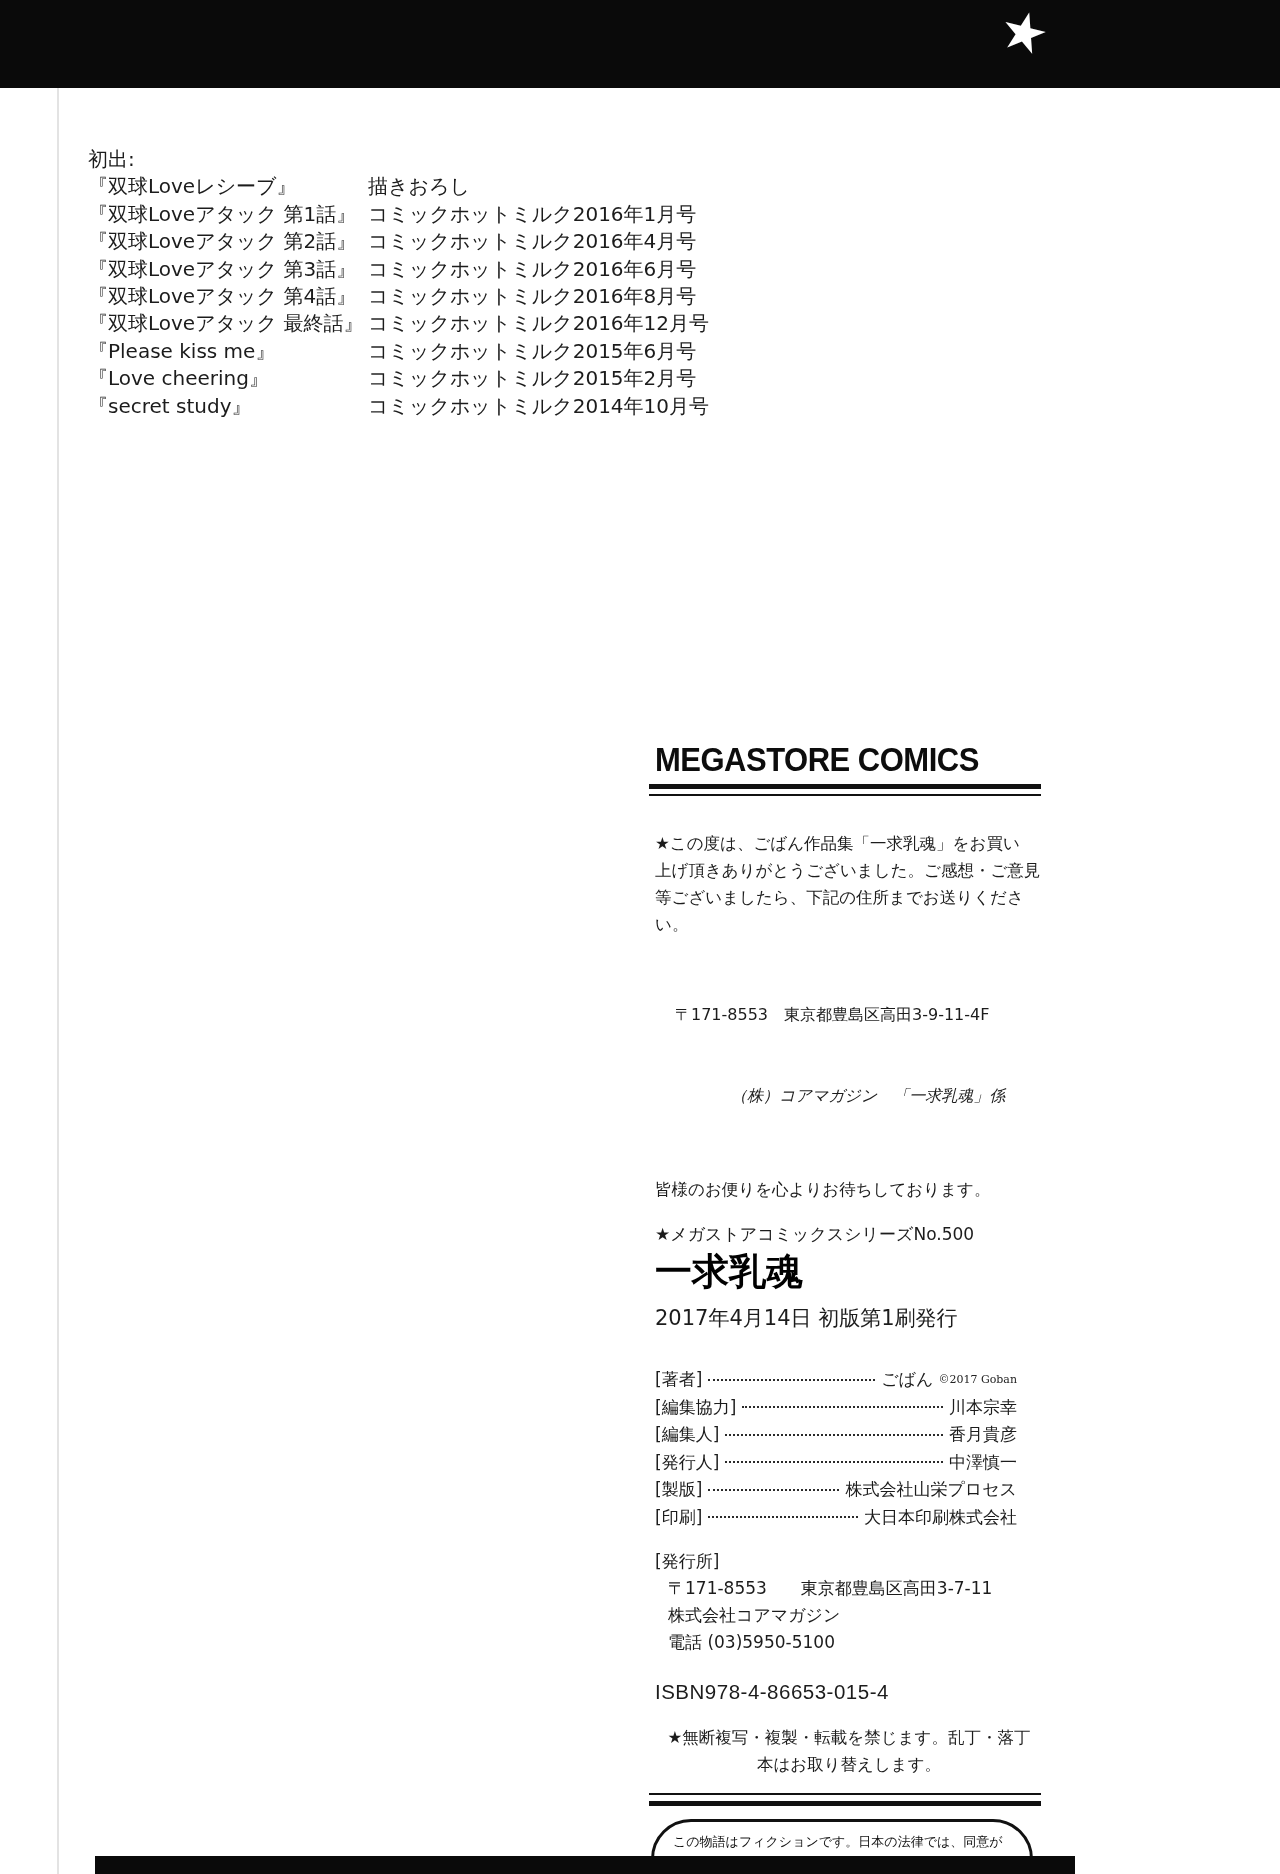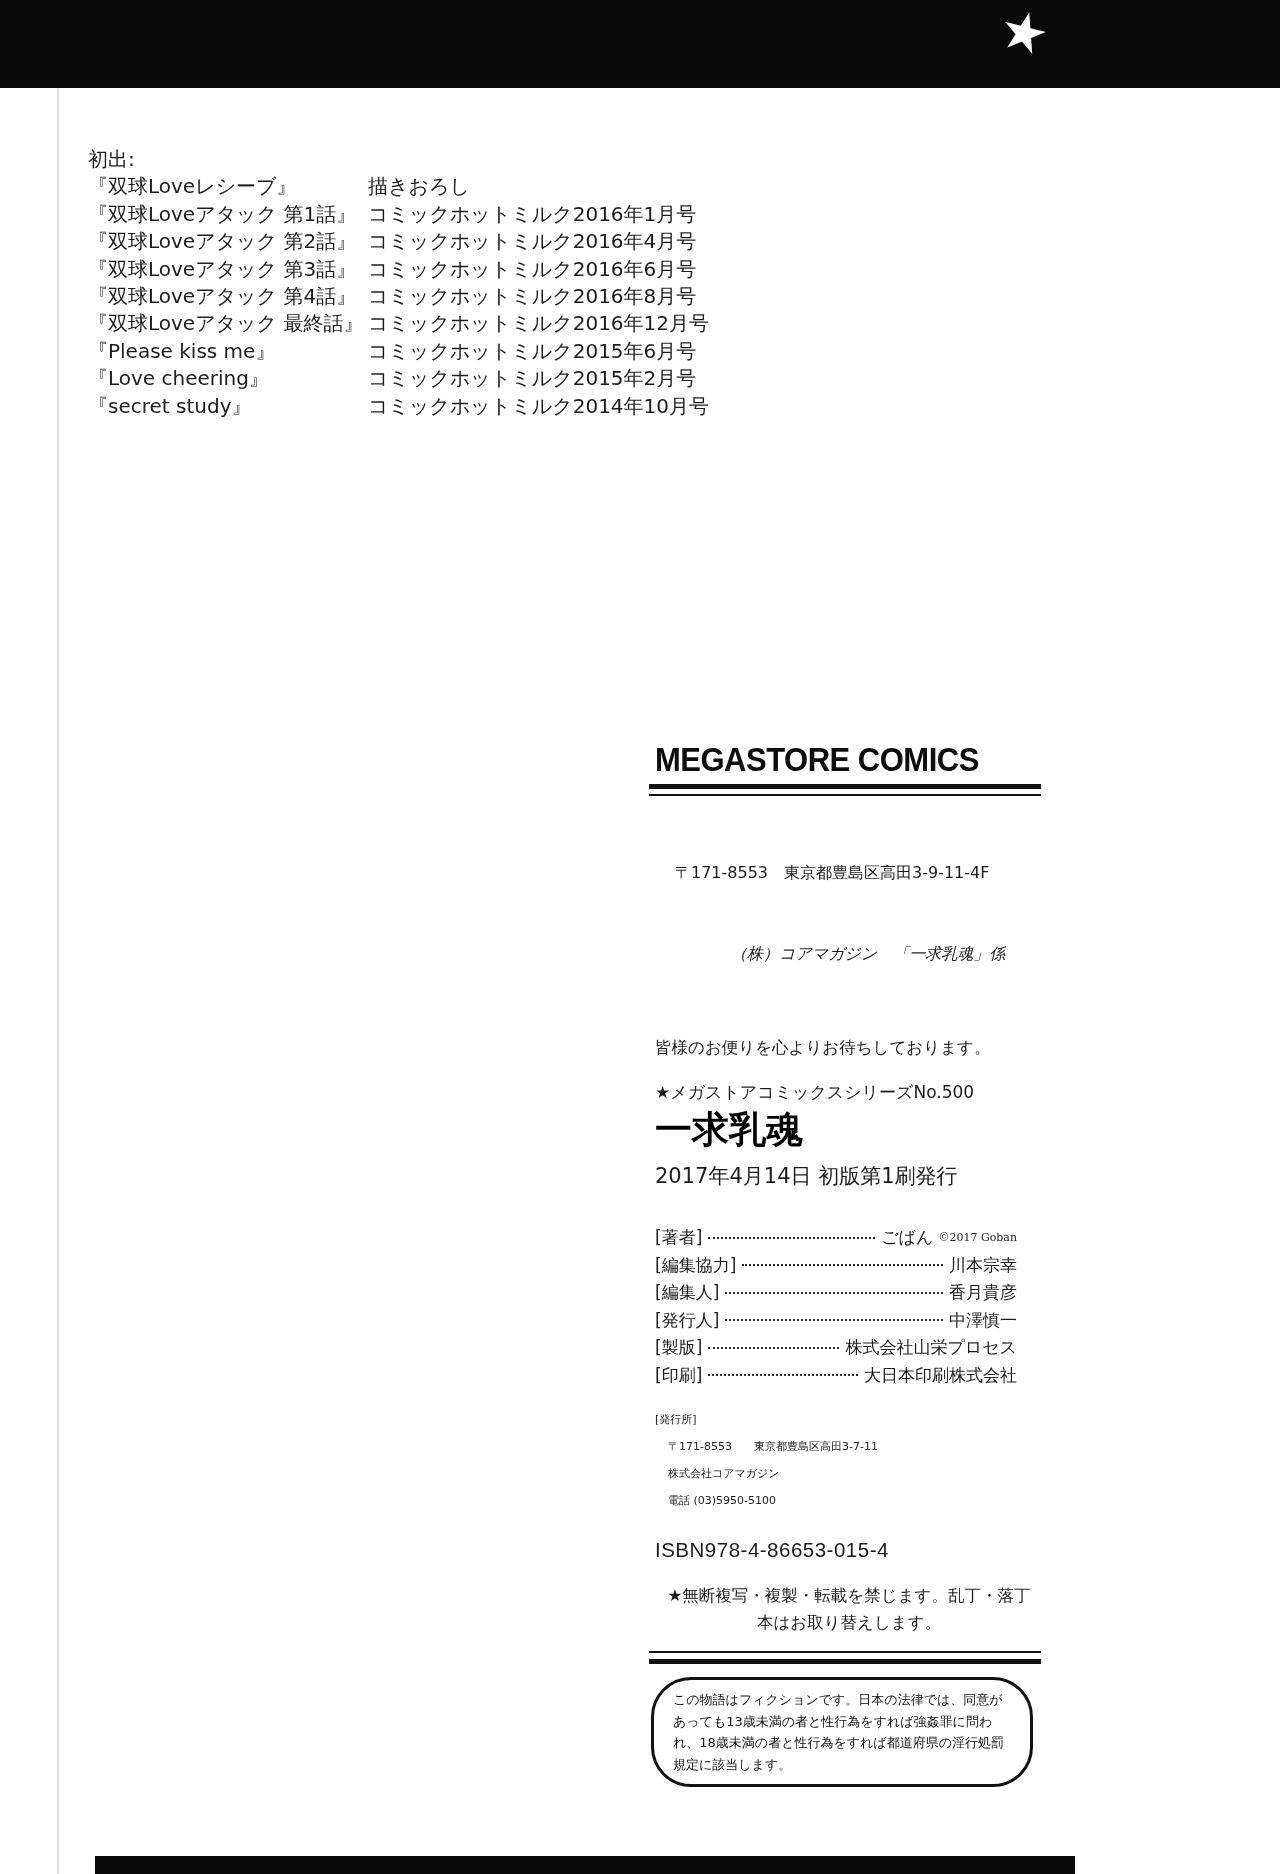--- a/index.html
+++ b/index.html
@@ -58,21 +58,21 @@
   }
   .print-date{margin:10px 0 0 0;font-size:21px;line-height:28px;}
   .credits{margin:34px 0 0 0;width:362px;font-size:17px;}
   .credit-row{display:flex;align-items:center;height:27.5px;white-space:nowrap;}
   .leader{
     flex:1;height:0;border-top:2px dotted #2a2a2a;margin:0 6px;
   }
   .credit-note{
     font-family:"DejaVu Serif", serif;font-size:11px;margin-left:5px;color:#222;
   }
-  .publisher{margin:17px 0 0 0;font-size:11px;line-height:27px;}
+  .publisher{margin:17px 0 0 0;font-size:17px;line-height:27px;}
   .pub-lines{margin-left:13px;white-space:pre-wrap;}
   .isbn{
     margin:23px 0 0 0;font-size:20.5px;line-height:26px;letter-spacing:0.5px;
     font-family:"Liberation Sans", sans-serif;
   }
   .warning{margin:19px 0 0 0;font-size:16.5px;line-height:27px;white-space:pre-line;text-align:center;}
   .rule-thin2{border-top:2px solid #111;margin:15px 0 0 -6px;width:392px;}
   .rule-thick2{border-top:5px solid #111;margin:6px 0 0 -6px;width:392px;}
   .disclaimer-box{
     margin:13px 0 0 -4px;width:382px;
@@ -138,20 +138,24 @@
       <span class="fp-title">『secret study』</span>
       <span class="fp-source">コミックホットミルク2014年10月号</span>
     </div>
   </section>
 
   <section class="colophon">
     <div class="brand">MEGASTORE COMICS</div>
     <div class="brand-rule-thick"></div>
     <div class="brand-rule-thin"></div>
 
+    <p class="thanks">★この度は、ごばん作品集「一求乳魂」をお買い
+上げ頂きありがとうございました。ご感想・ご意見
+等ございましたら、下記の住所までお送りくださ
+い。</p>
 
     <div class="addr">
       <div>〒171-8553　東京都豊島区高田3-9-11-4F</div>
       <div class="addr2">（株）コアマガジン　「一求乳魂」係</div>
     </div>
 
     <div class="wait-line">皆様のお便りを心よりお待ちしております。</div>
 
     <div class="series-line">★メガストアコミックスシリーズNo.500</div>
     <div class="book-title">一求乳魂</div>

